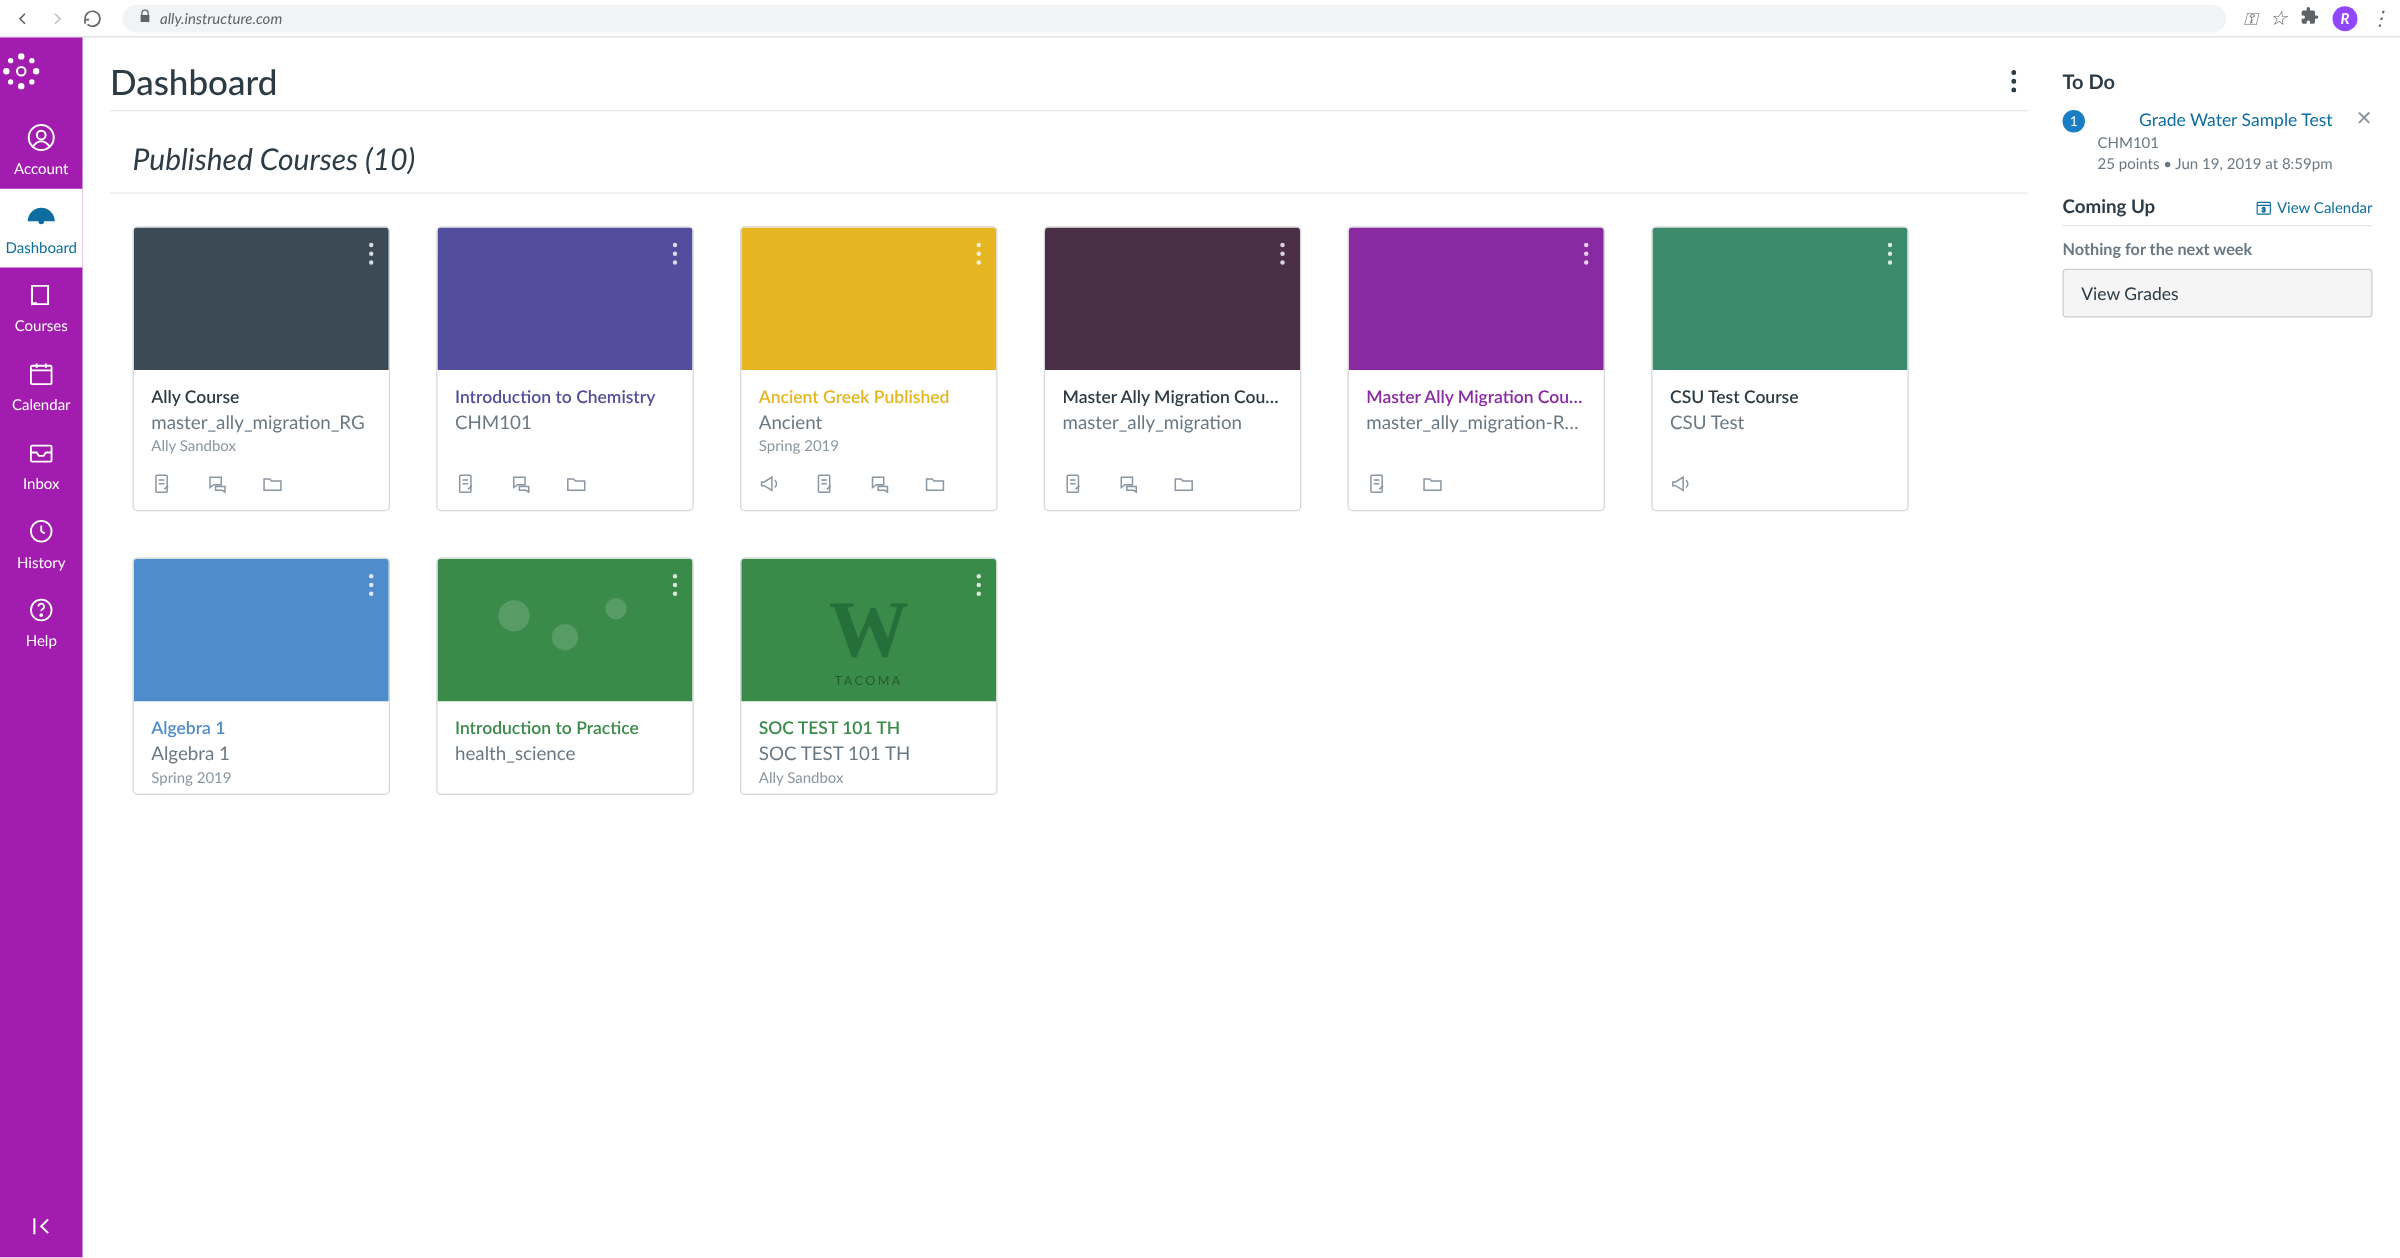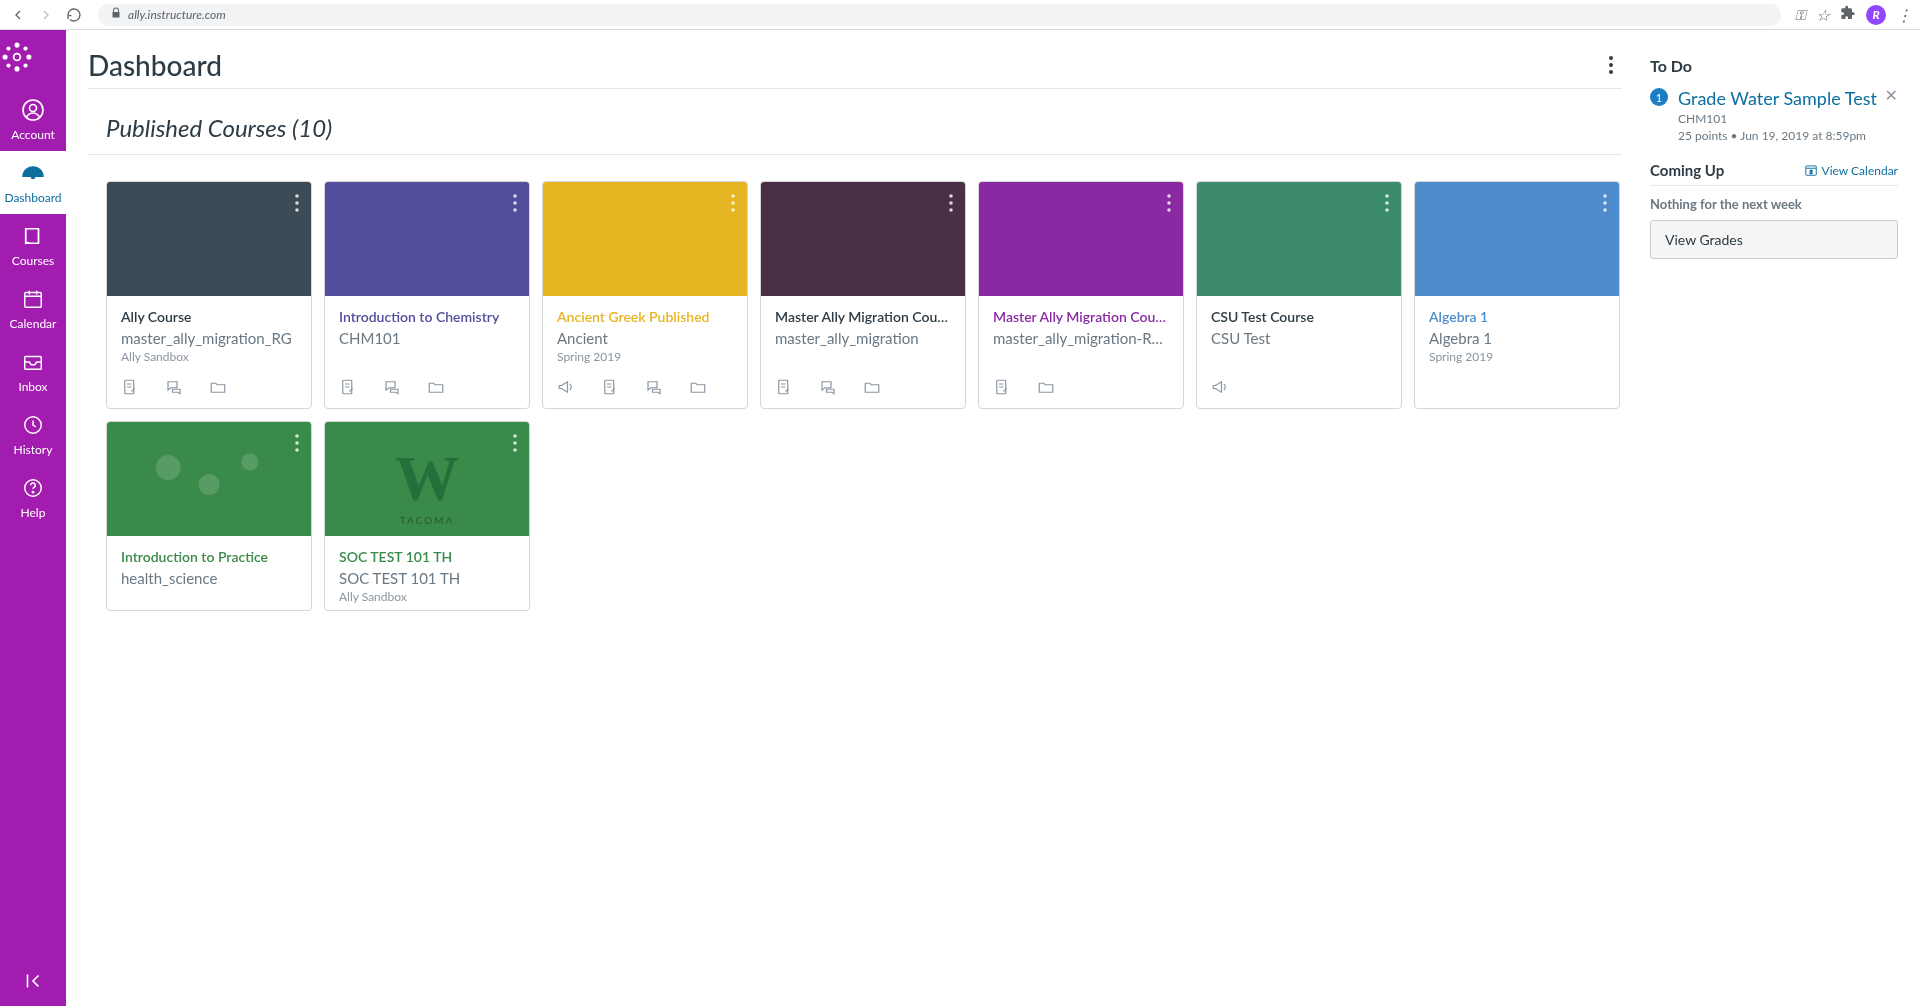--- a/index.html
+++ b/index.html
@@ -26,42 +26,42 @@
 .content { flex: 1; display: flex; overflow: auto; }
 .main-col { flex: 1; padding: 18px 28px 0 22px; overflow: auto; min-width:0;}
 .side-col { width: 270px; padding: 26px 22px 0 0; }
 
 .dash-header { display: flex; align-items: center; justify-content: space-between; border-bottom: 1px solid #e6e6e6; padding-bottom: 6px; margin-bottom: 12px; }
 .dash-title { font-size: 28px; font-weight: 500; color: #2d3b45; }
 .kebab { width: 22px; height: 30px; display: flex; align-items: center; justify-content: center; cursor: pointer; color:#2d3b45;}
 
 .section-title { font-size: 24px; font-weight: 400; color: #2d3b45; padding: 12px 0 12px 18px; border-bottom: 1px solid #e6e6e6; margin-bottom: 26px; font-style: italic; }
 
-.cards { display: flex; flex-wrap: wrap; gap: 12px; padding-left: 18px; }
+.cards { display: flex; flex-wrap: wrap; gap: 37px; padding-left: 18px; }
 .card { width: 206px; border: 1px solid #d6d6d6; border-radius: 4px; overflow: hidden; background: #fff; position: relative; }
 .card-color { height: 114px; position: relative; }
 .card-kebab { position: absolute; top: 12px; right: 12px; cursor: pointer; }
 .card-kebab svg circle { fill: rgba(255,255,255,0.8); }
 .card-body { padding: 12px 14px 6px; }
 .card-title { font-size: 14px; font-weight: 600; margin-bottom: 4px; overflow: hidden; white-space: nowrap; text-overflow: ellipsis; cursor:pointer;}
 .card-sub { font-size: 15px; color: #6a7883; margin-bottom: 2px; overflow: hidden; white-space: nowrap; text-overflow: ellipsis;}
 .card-term { font-size: 12px; color: #8a96a1; min-height: 15px; }
 .card-actions { display: flex; gap: 26px; padding: 8px 14px 12px; }
 .card-actions .act { width: 18px; height: 18px; color: #8a96a1; cursor: pointer; display:flex;align-items:center;justify-content:center;}
 
 
 .side-h { font-size: 16px; font-weight: 700; color: #2d3b45; margin-bottom: 12px; }
 .todo-item { display: flex; align-items: flex-start; gap: 10px; position: relative; padding-right: 16px; margin-bottom: 18px;}
 .todo-badge { width: 18px; height: 18px; border-radius: 50%; background: #1b7ec4; color: #fff; font-size: 11px; display: flex; align-items: center; justify-content: center; flex-shrink: 0; margin-top:1px;}
-.todo-link { color: #0d6e9f; font-size: 18px; cursor: pointer; }
+.todo-link { color: #0d6e9f; font-size: 14px; cursor: pointer; text-align: right; }
 .todo-meta { font-size: 12px; color: #6a7883; margin-top: 2px; }
 .todo-close { position: absolute; top: -2px; right: 0; color: #8a96a1; cursor: pointer; }
 .coming-row { display: flex; justify-content: space-between; align-items: center; border-bottom: 1px solid #e6e6e6; padding-bottom:6px;}
 .coming-h { font-size: 15px; font-weight: 700; color: #2d3b45; }
-.view-cal { font-size: 12px; color: #0d6e9f; cursor: pointer; display: flex; align-items: center; gap: 4px; }
+.view-cal { font-size: 12px; color: #0d6e9f; cursor: pointer; display: flex; align-items: flex-end; gap: 4px; }
 .coming-text { font-size: 13px; color: #6a7883; margin: 10px 0 8px; font-weight: bold; }
 .view-grades-btn { width: 100%; border: 1px solid #c7cdd1; background: #f5f5f5; color: #2d3b45; font-size: 14px; padding: 10px 14px; text-align: left; border-radius: 3px; cursor: pointer; }
 
 
 .bg-img-green { background: #3a8a4a; position:relative; overflow:hidden;}
 .bg-img-green::before{content:"";position:absolute;inset:0;background:
  radial-gradient(circle at 30% 40%, rgba(255,255,255,0.15) 0 12px, transparent 13px),
  radial-gradient(circle at 50% 55%, rgba(255,255,255,0.15) 0 10px, transparent 11px),
  radial-gradient(circle at 70% 35%, rgba(255,255,255,0.15) 0 8px, transparent 9px);}
 .bg-img-w { background: #3a8a4a; position:relative; overflow:hidden;}

